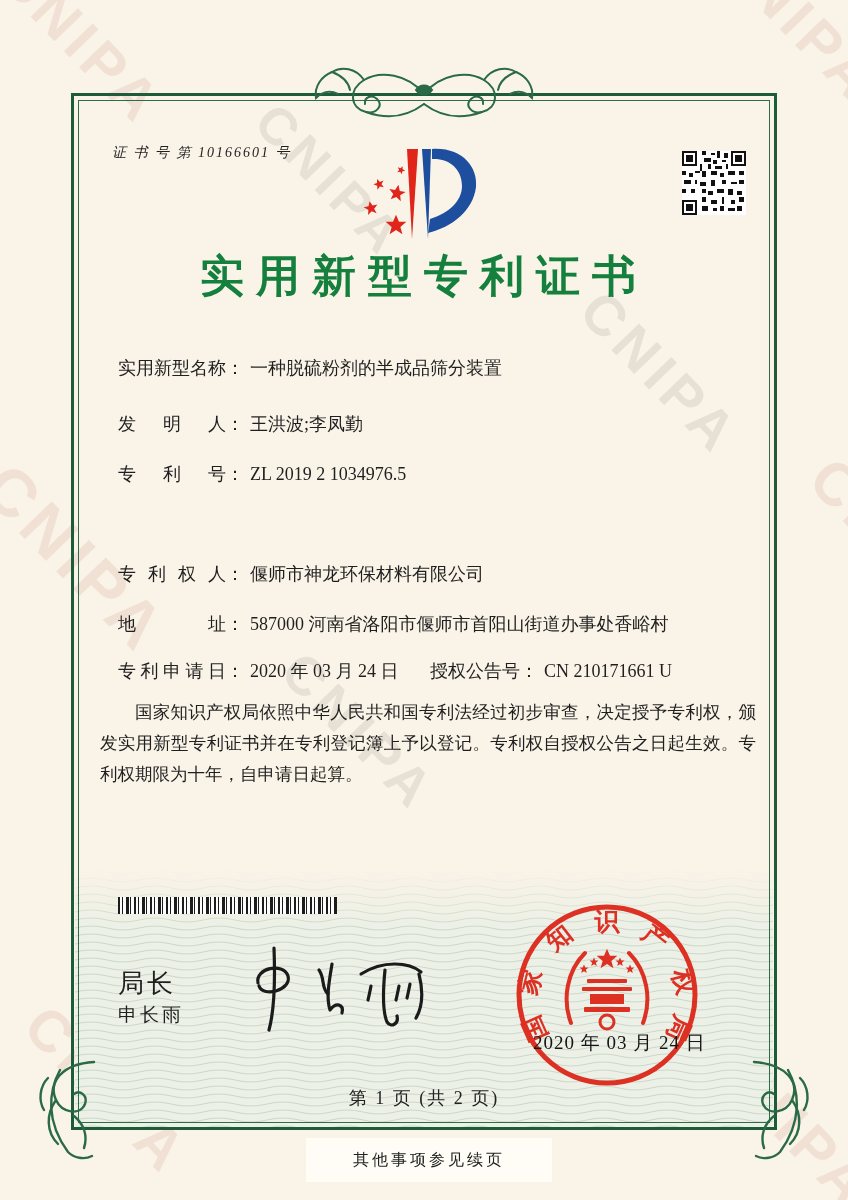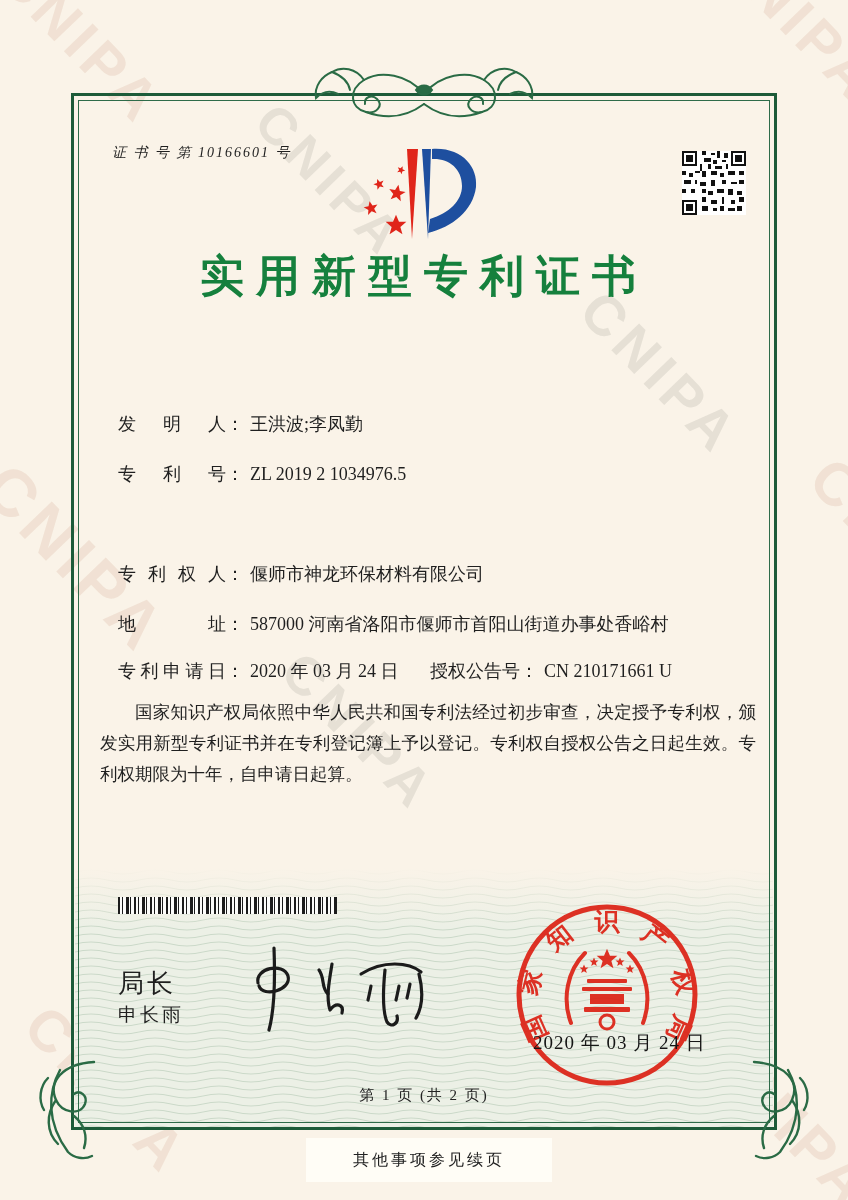--- a/index.html
+++ b/index.html
@@ -112,21 +112,21 @@
   
   .seal{position:absolute;left:511px;top:899px;width:192px;height:192px;}
   .seal-date{
     position:absolute;left:533px;top:1030px;width:180px;
     font-size:19px;color:#151515;letter-spacing:1px;white-space:nowrap;
   }
 
   
   .page-info{
     position:absolute;left:71px;top:1086px;width:706px;text-align:center;
-    font-size:15px;letter-spacing:2px;color:#222;
+    font-size:18px;letter-spacing:2px;color:#222;
   }
   .cont-box{
     position:absolute;left:306px;top:1138px;width:246px;height:44px;
     background:#fffdf6;
     display:flex;align-items:center;justify-content:center;
     font-size:16px;letter-spacing:3px;color:#222;
   }
 </style>
 </head>
 <body>
@@ -275,20 +275,23 @@
           <rect x="14" y="26" width="2" height="1"></rect>
           <rect x="17" y="25" width="2" height="2"></rect>
           <rect x="21" y="26" width="3" height="1"></rect>
           <rect x="25" y="25" width="2" height="2"></rect>
       </g>
     </svg>
   </div>
 
   <div class="title">实用新型专利证书</div>
 
+  <div class="field-row row0">
+    <span class="flabel">实用新型名称</span><span class="fcolon">：</span><span class="fvalue">一种脱硫粉剂的半成品筛分装置</span>
+  </div>
   <div class="field-row row1">
     <span class="flabel">发明人</span><span class="fcolon">：</span><span class="fvalue">王洪波;李凤勤</span>
   </div>
   <div class="field-row row2">
     <span class="flabel">专利号</span><span class="fcolon">：</span><span class="fvalue">ZL 2019 2 1034976.5</span>
   </div>
   <div class="field-row row4">
     <span class="flabel">专利权人</span><span class="fcolon">：</span><span class="fvalue">偃师市神龙环保材料有限公司</span>
   </div>
   <div class="field-row row5">

